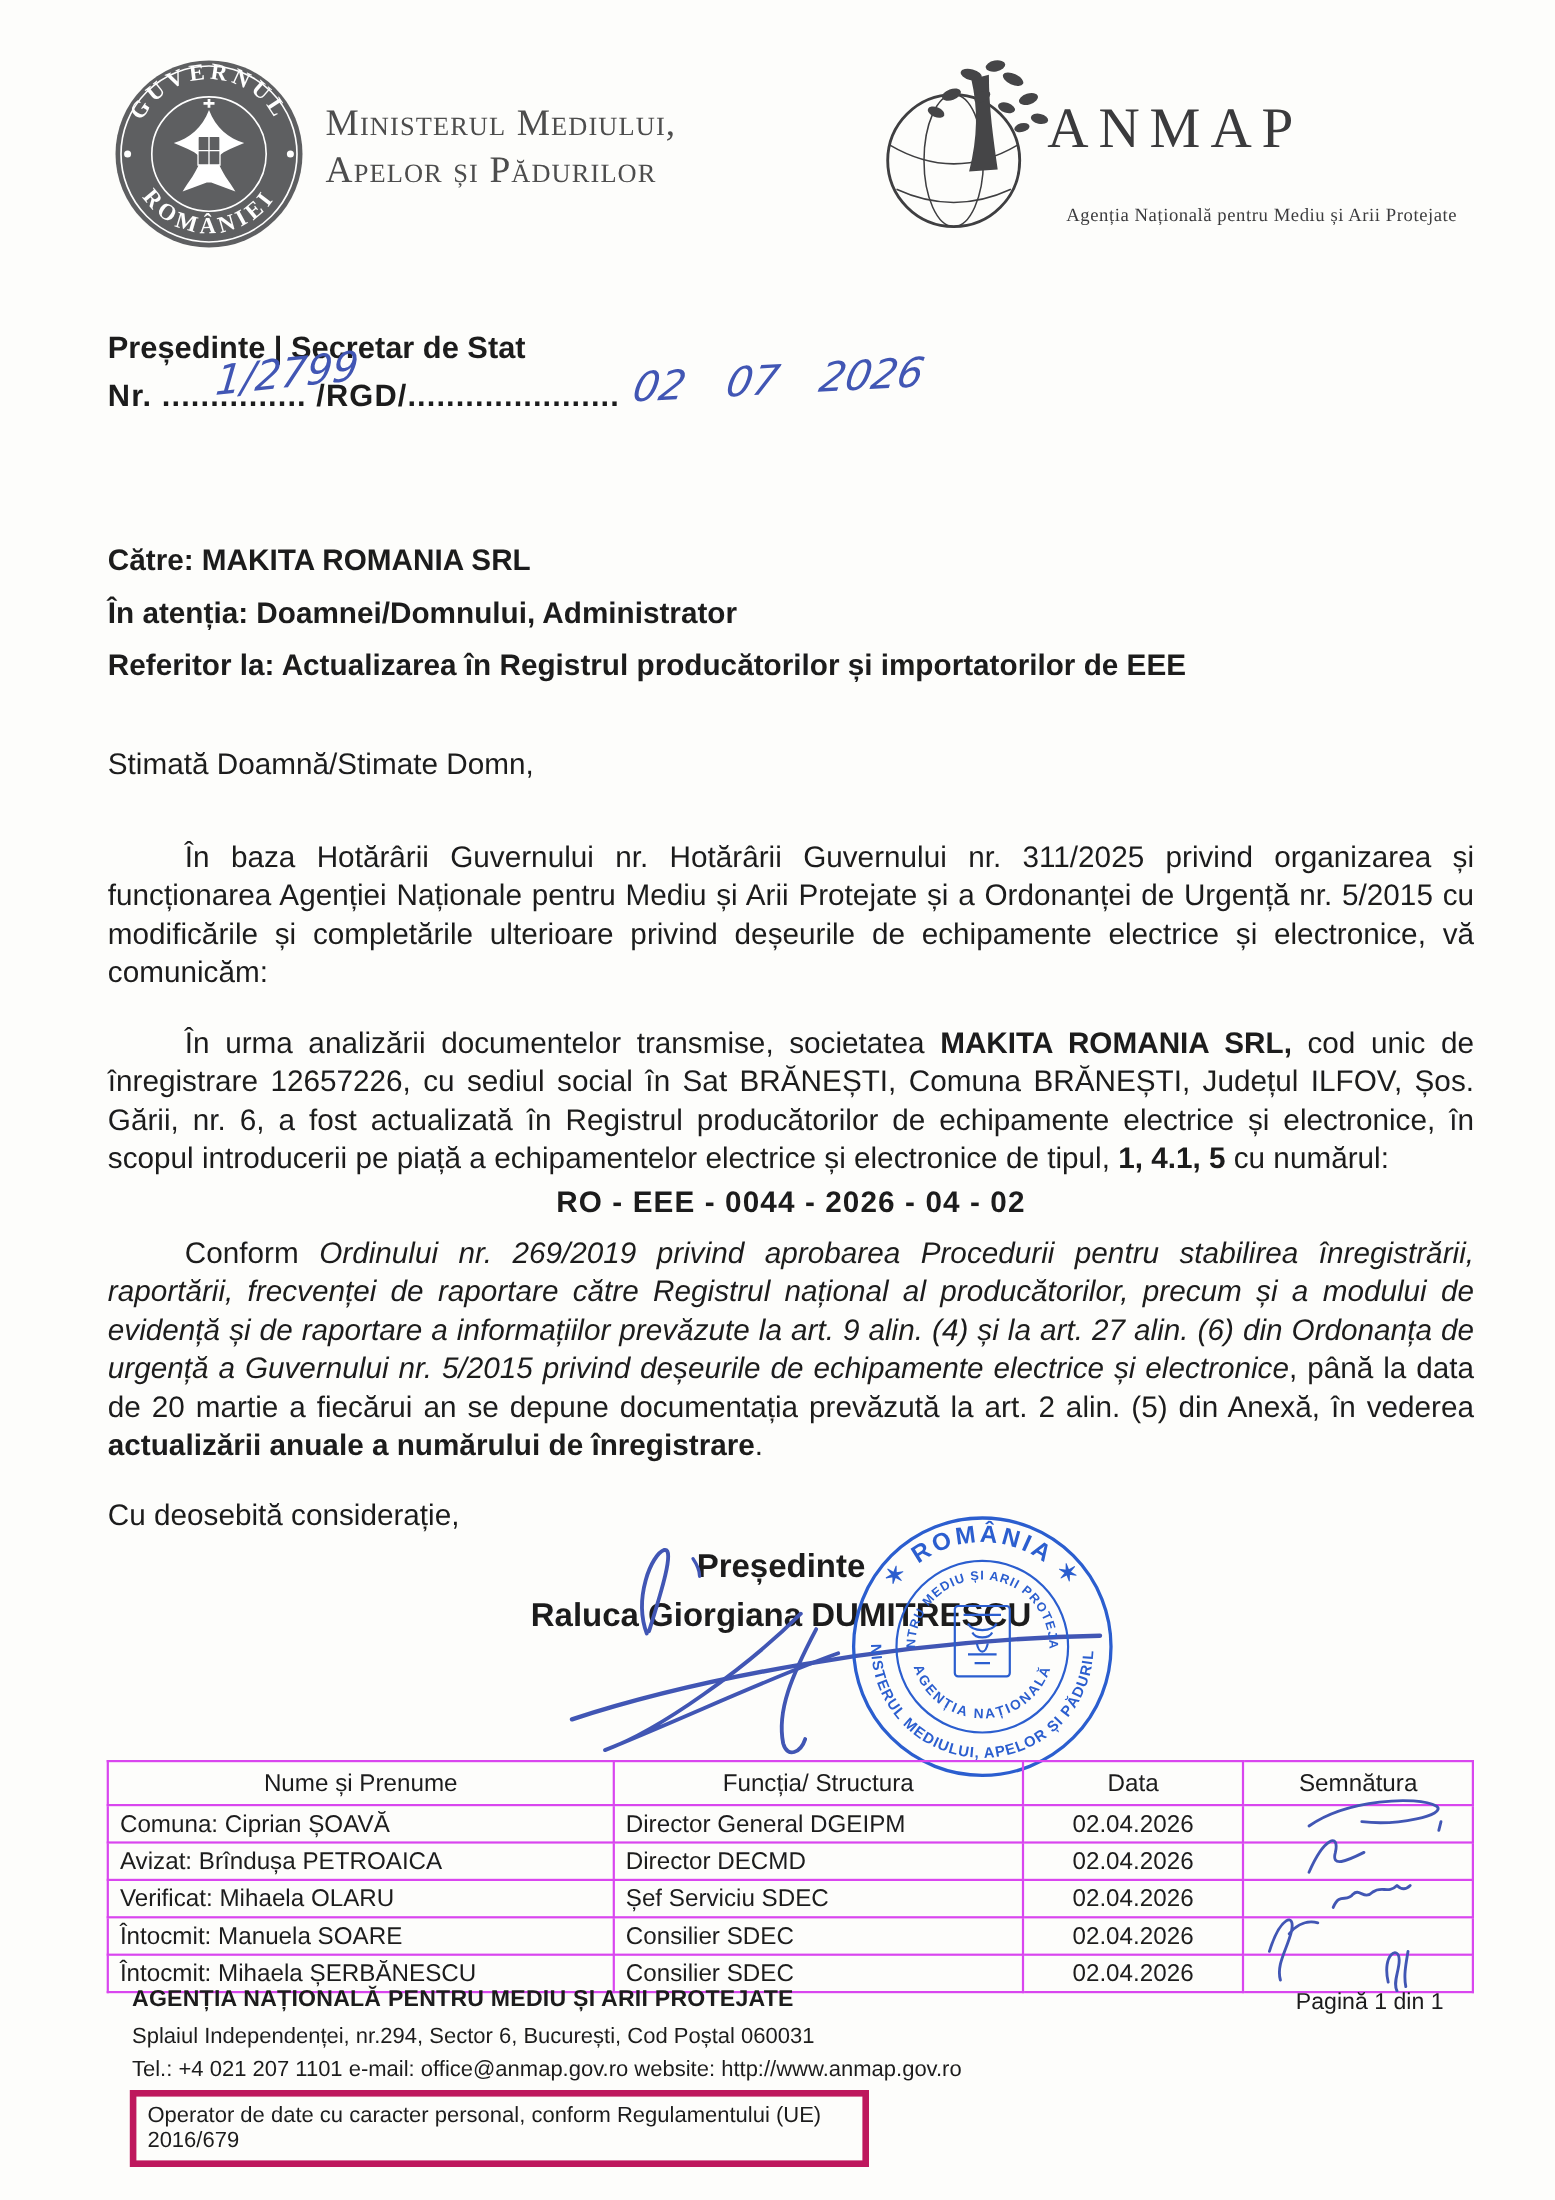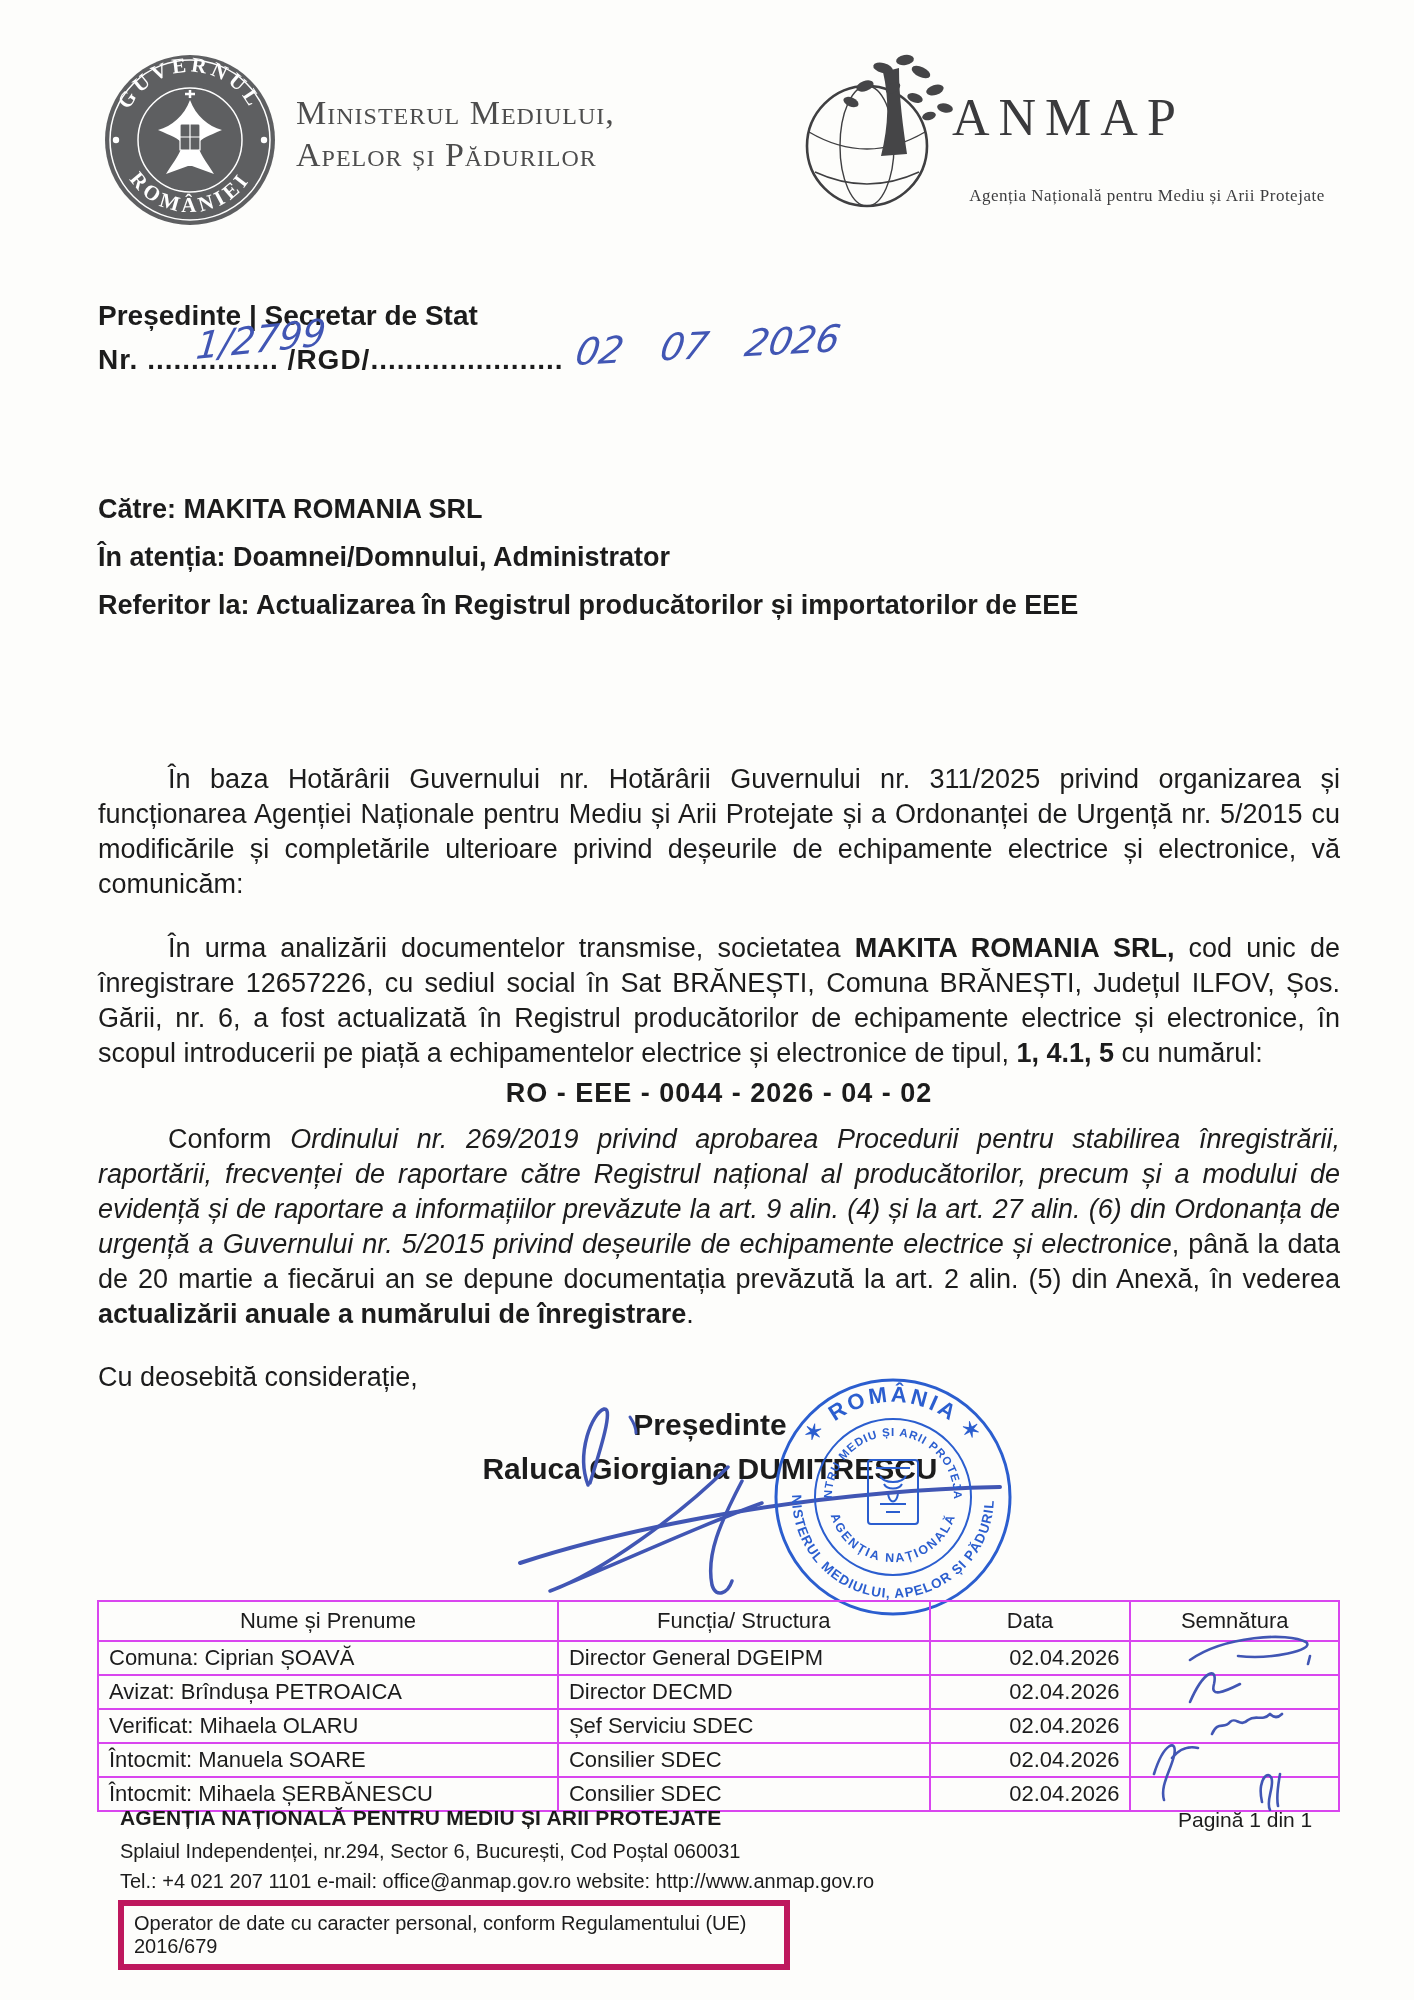--- a/index.html
+++ b/index.html
@@ -46,21 +46,21 @@
     font-size:30px;font-weight:bold;}
   .sig-name{left:400px;top:1452px;width:620px;text-align:center;
     font-size:30px;font-weight:bold;}
   
   .approval{left:97px;top:1600px;width:1243px;border-collapse:collapse;
     font-size:22px;}
   .approval td,.approval th{border:2px solid #d946ef;padding:0 10px;
     font-weight:normal;white-space:nowrap;overflow:hidden;}
   .approval thead th{height:38px;text-align:center;}
   .approval tbody td{height:32px;text-align:left;}
-  .approval .c-date{text-align:right;}
+  .approval .c-date{text-align:center;}
   .col-name{width:450px;}.col-role{width:360px;}.col-date{width:186px;}.col-sign{width:195px;}
   
   .foot-agency{left:120px;top:1806px;font-size:21px;font-weight:bold;letter-spacing:.2px;}
   .foot-page{left:1178px;top:1808px;font-size:21px;}
   .foot-addr{left:120px;top:1840px;font-size:20px;}
   .foot-contact{left:120px;top:1870px;font-size:20px;}
   .gdpr-box{left:118px;top:1900px;width:640px;border:6px solid #be185d;
     padding:6px 10px;font-size:20px;}
   svg{display:block;}
   .ink{stroke:#4156b4;fill:none;stroke-linecap:round;stroke-linejoin:round;}
@@ -123,20 +123,21 @@
 
   <div class="abs pres-line">Președinte | Secretar de Stat</div>
   <div class="abs nr-line">Nr. ............... /RGD/......................</div>
   <div class="abs hand hand-number">1/2799</div>
   <div class="abs hand hand-date">02 07 2026</div>
 
   <div class="abs line-b to-line">Către: MAKITA ROMANIA SRL</div>
   <div class="abs line-b att-line">În atenția: Doamnei/Domnului, Administrator</div>
   <div class="abs line-b ref-line">Referitor la: Actualizarea în Registrul producătorilor și importatorilor de EEE</div>
 
+  <div class="abs salutation">Stimată Doamnă/Stimate Domn,</div>
 
   <p class="abs para p1">În baza Hotărârii Guvernului nr. Hotărârii Guvernului nr. 311/2025 privind organizarea și funcționarea Agenției Naționale pentru Mediu și Arii Protejate și a Ordonanței de Urgență nr. 5/2015 cu modificările și completările ulterioare privind deșeurile de echipamente electrice și electronice, vă comunicăm:</p>
 
   <p class="abs para p2"><span>În urma analizării documentelor transmise, societatea </span><span class="b">MAKITA ROMANIA SRL,</span><span> cod unic de înregistrare 12657226, cu sediul social în Sat BRĂNEȘTI, Comuna BRĂNEȘTI, Județul ILFOV, Șos. Gării, nr. 6, a fost actualizată în Registrul producătorilor de echipamente electrice și electronice, în scopul introducerii pe piață a echipamentelor electrice și electronice de tipul, </span><span class="b">1, 4.1, 5</span><span> cu numărul:</span></p>
 
   <div class="abs reg-number">RO - EEE - 0044 - 2026 - 04 - 02</div>
 
   <p class="abs para p3"><span>Conform </span><span class="it">Ordinului nr. 269/2019 privind aprobarea Procedurii pentru stabilirea înregistrării, raportării, frecvenței de raportare către Registrul național al producătorilor, precum și a modului de evidență și de raportare a informațiilor prevăzute la art. 9 alin. (4) și la art. 27 alin. (6) din Ordonanța de urgență a Guvernului nr. 5/2015 privind deșeurile de echipamente electrice și electronice</span><span>, până la data de 20 martie a fiecărui an se depune documentația prevăzută la art. 2 alin. (5) din Anexă, în vederea </span><span class="b">actualizării anuale a numărului de înregistrare</span><span>.</span></p>
 
   <div class="abs closing">Cu deosebită considerație,</div>

